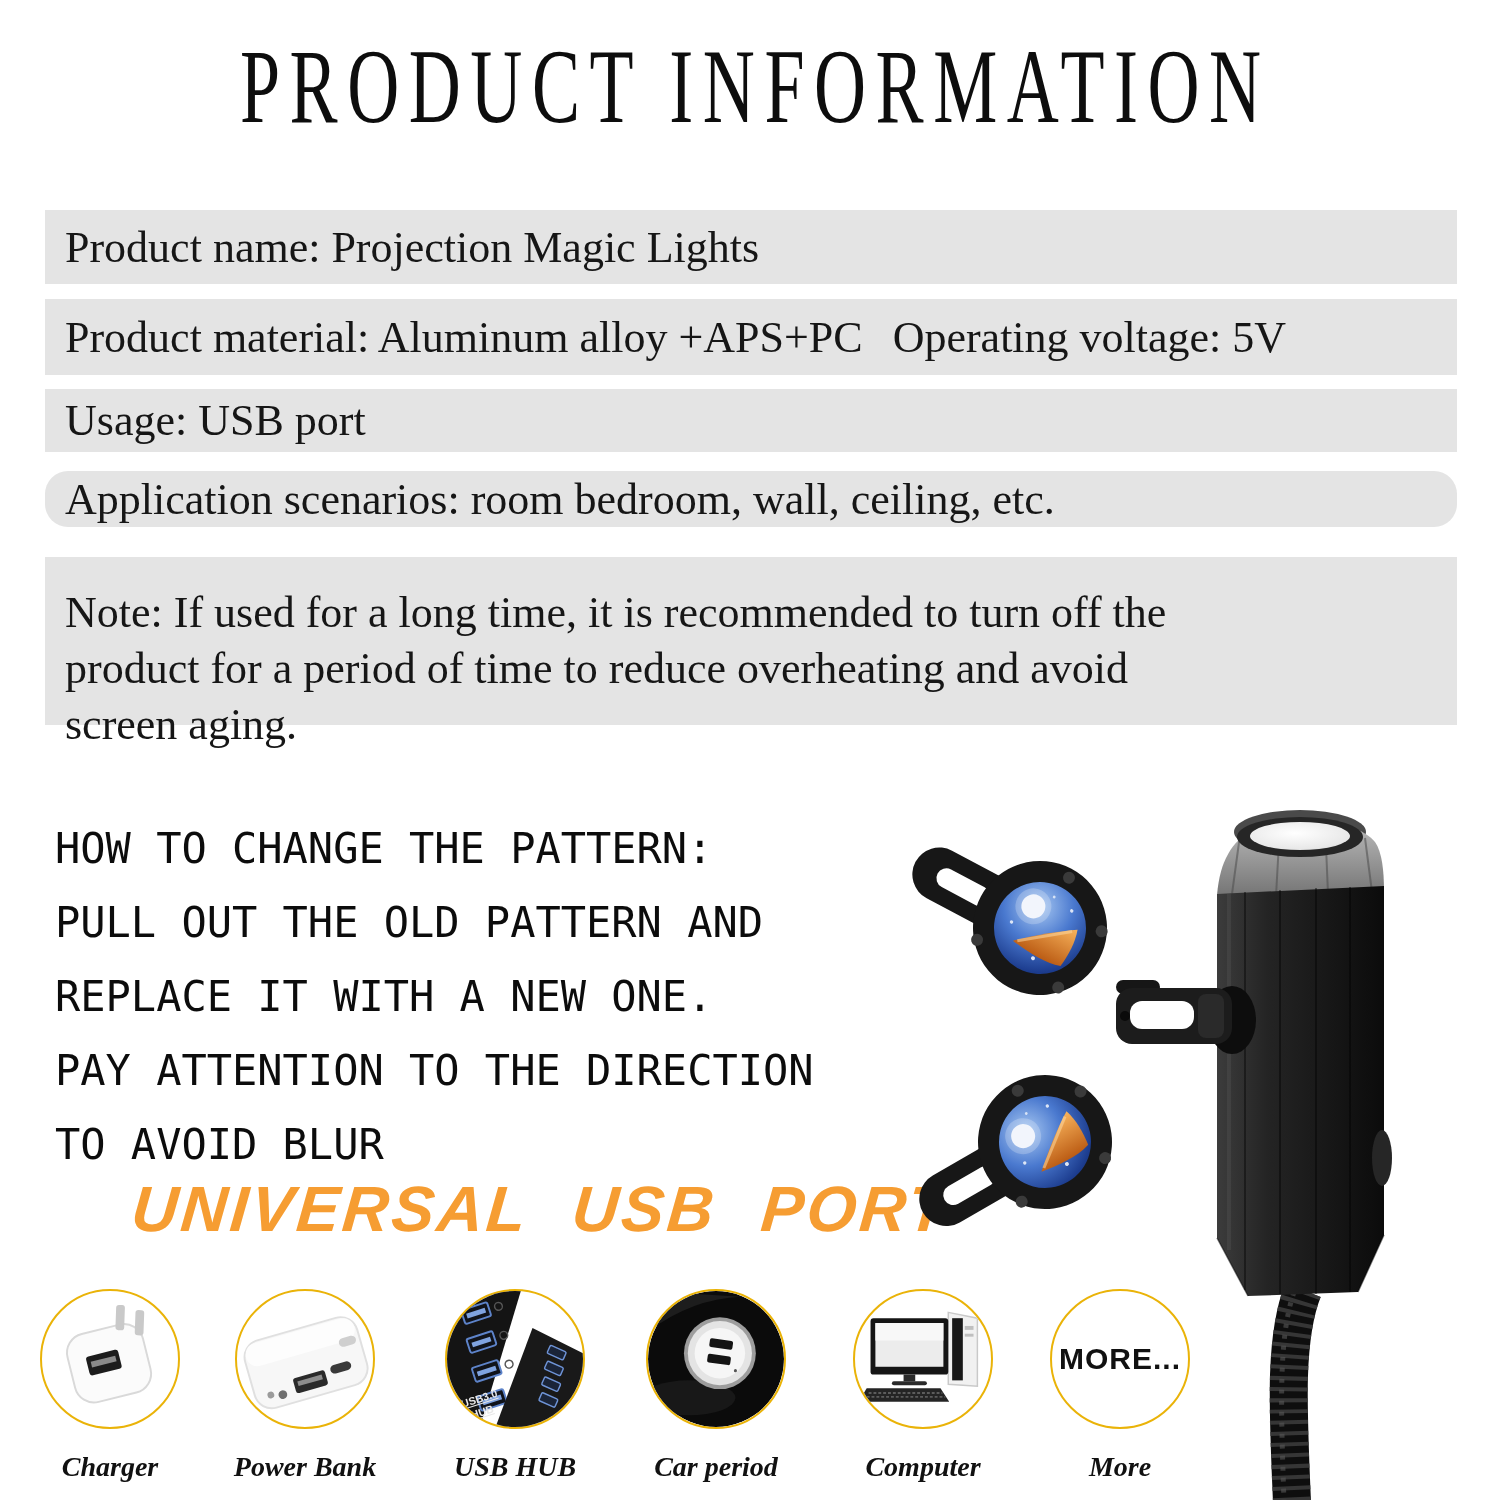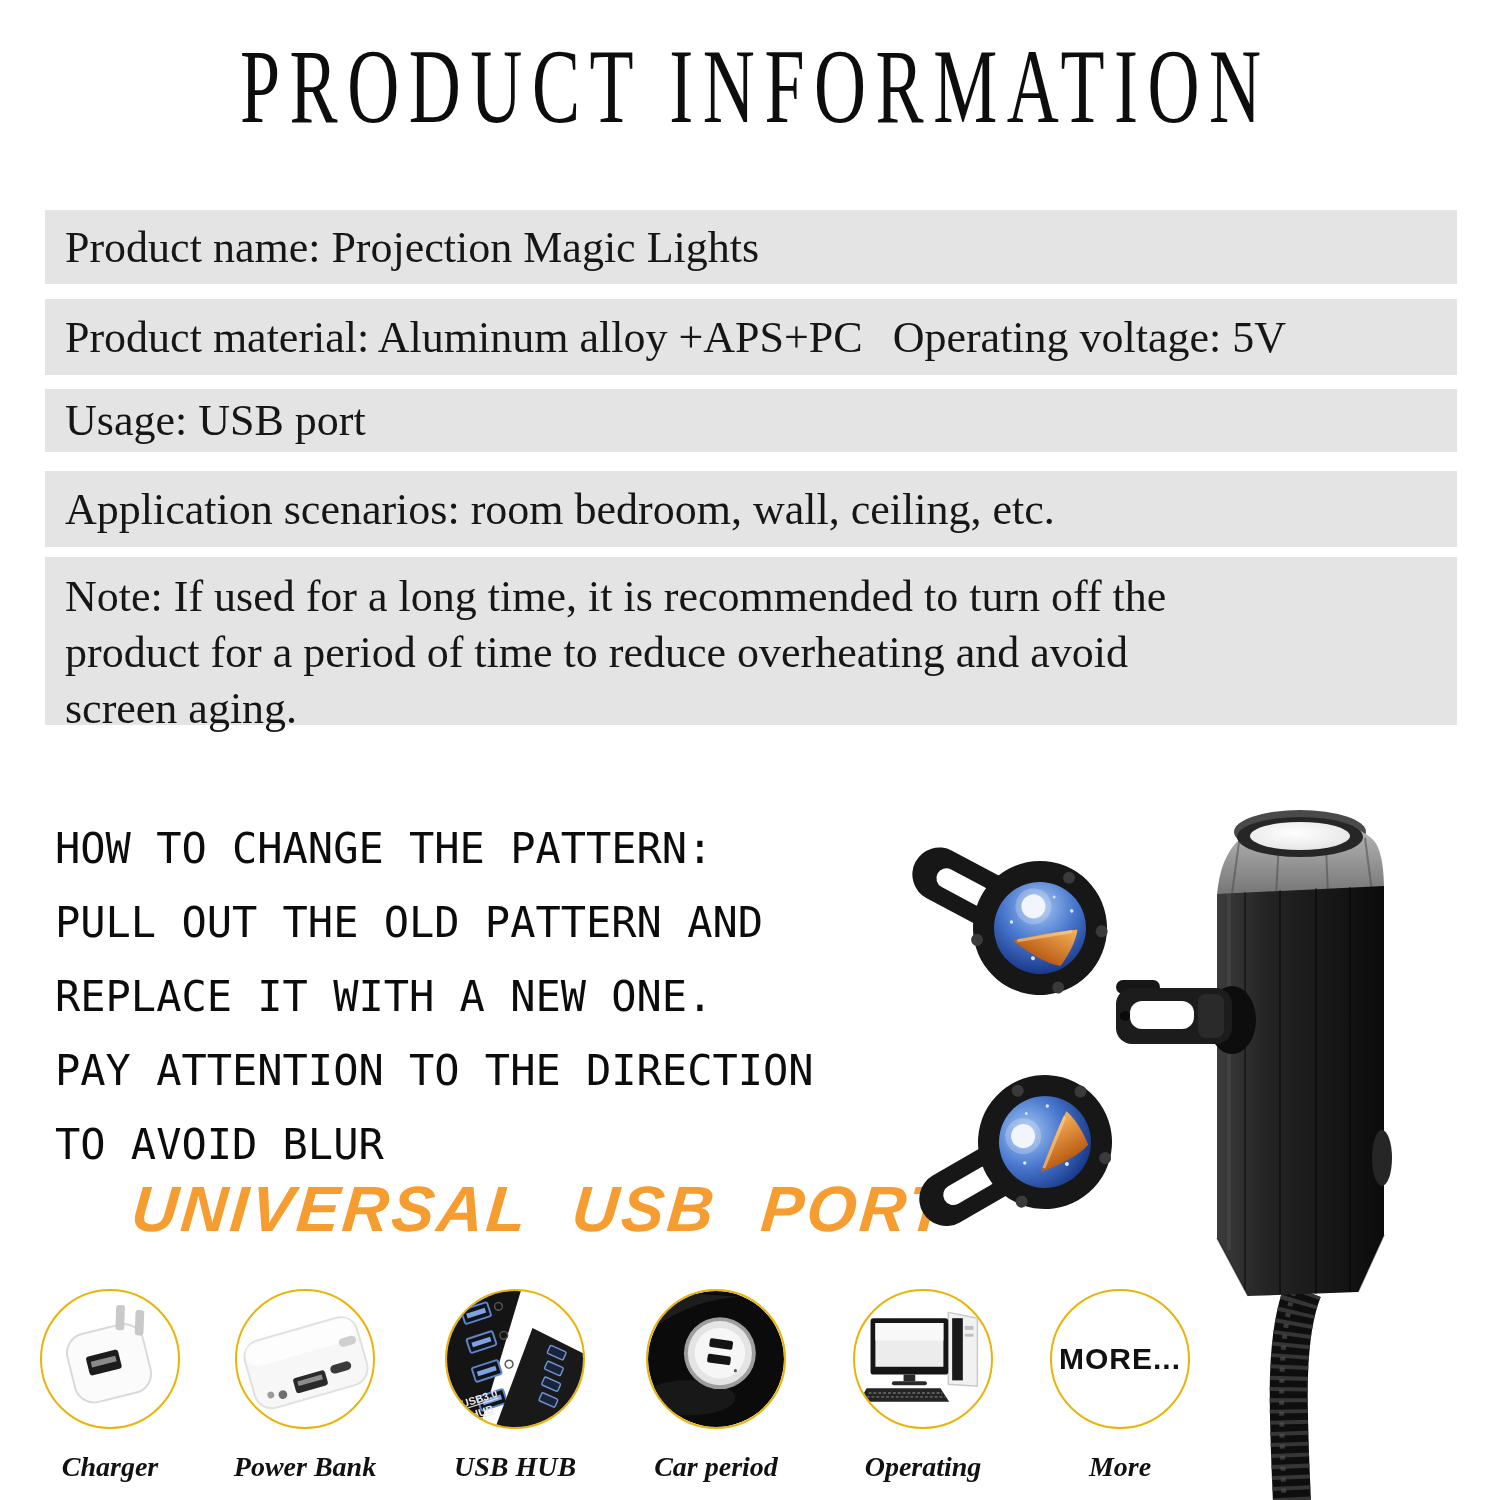--- a/index.html
+++ b/index.html
@@ -10,22 +10,22 @@
   .title{position:absolute;top:26px;left:0;width:1500px;text-align:center;margin:0;
          font-size:106px;font-weight:400;line-height:1.15;color:#0d0d0d;white-space:nowrap;
          letter-spacing:14px;transform:scaleX(0.68);transform-origin:50% 50%;}
 
   
   .bar{position:absolute;left:45px;width:1412px;background:#e4e4e4;color:#161616;
        font-size:44px;display:flex;align-items:center;box-sizing:border-box;padding-left:20px;}
   .bar-1{top:210px;height:74px;}
   .bar-2{top:299px;height:76px;}
   .bar-3{top:389px;height:63px;font-family:Liberation Serif, serif;}
-  .bar-4{top:471px;height:76px;}
-  .bar-note{top:557px;height:168px;display:block;padding-top:12px;}
+  .bar-4{top:471px;height:56px;border-radius:23px;}
+  .bar-note{top:557px;height:168px;display:block;padding-top:28px;}
   .bar-note .note-line{line-height:56px;font-size:44px;}
   .bar-right{margin-left:30px;}
 
   
   .howto{position:absolute;left:55px;top:812px;font-family:"DejaVu Sans Mono",monospace;
          font-size:42px;line-height:74px;color:#0c0c0c;white-space:nowrap;}
 
   
   .banner{position:absolute;left:132px;top:1172px;font-family:"Liberation Sans",sans-serif;
           font-weight:bold;font-style:italic;font-size:64px;color:#f69d32;
@@ -256,21 +256,21 @@
         <rect x="113" y="44" width="9" height="3" fill="#bfbfbf"></rect>
         <rect x="16" y="28" width="80" height="58" rx="3" fill="#151515"></rect>
         <rect x="21" y="33" width="70" height="45" fill="#ececec"></rect>
         <rect x="21" y="33" width="70" height="18" fill="#f8f8f8"></rect>
         <rect x="50" y="86" width="12" height="7" fill="#2a2a2a"></rect>
         <rect x="38" y="93" width="36" height="4" rx="2" fill="#2a2a2a"></rect>
         <polygon points="12,100 88,100 97,114 4,114" fill="#242424"></polygon>
         <path d="M14,105 H90 M12,109 H93" stroke="#5c5c5c" stroke-width="2" stroke-dasharray="3 2" fill="none"></path>
       </svg>
     </span>
-    <div class="compat-label">Operating</div>
+    <div class="compat-label">Computer</div>
   </div>
 
   <div class="compat-item c5">
     <span class="compat-circle">
       <span class="more-text">MORE...</span>
     </span>
     <div class="compat-label">More</div>
   </div>
 
 </div>

